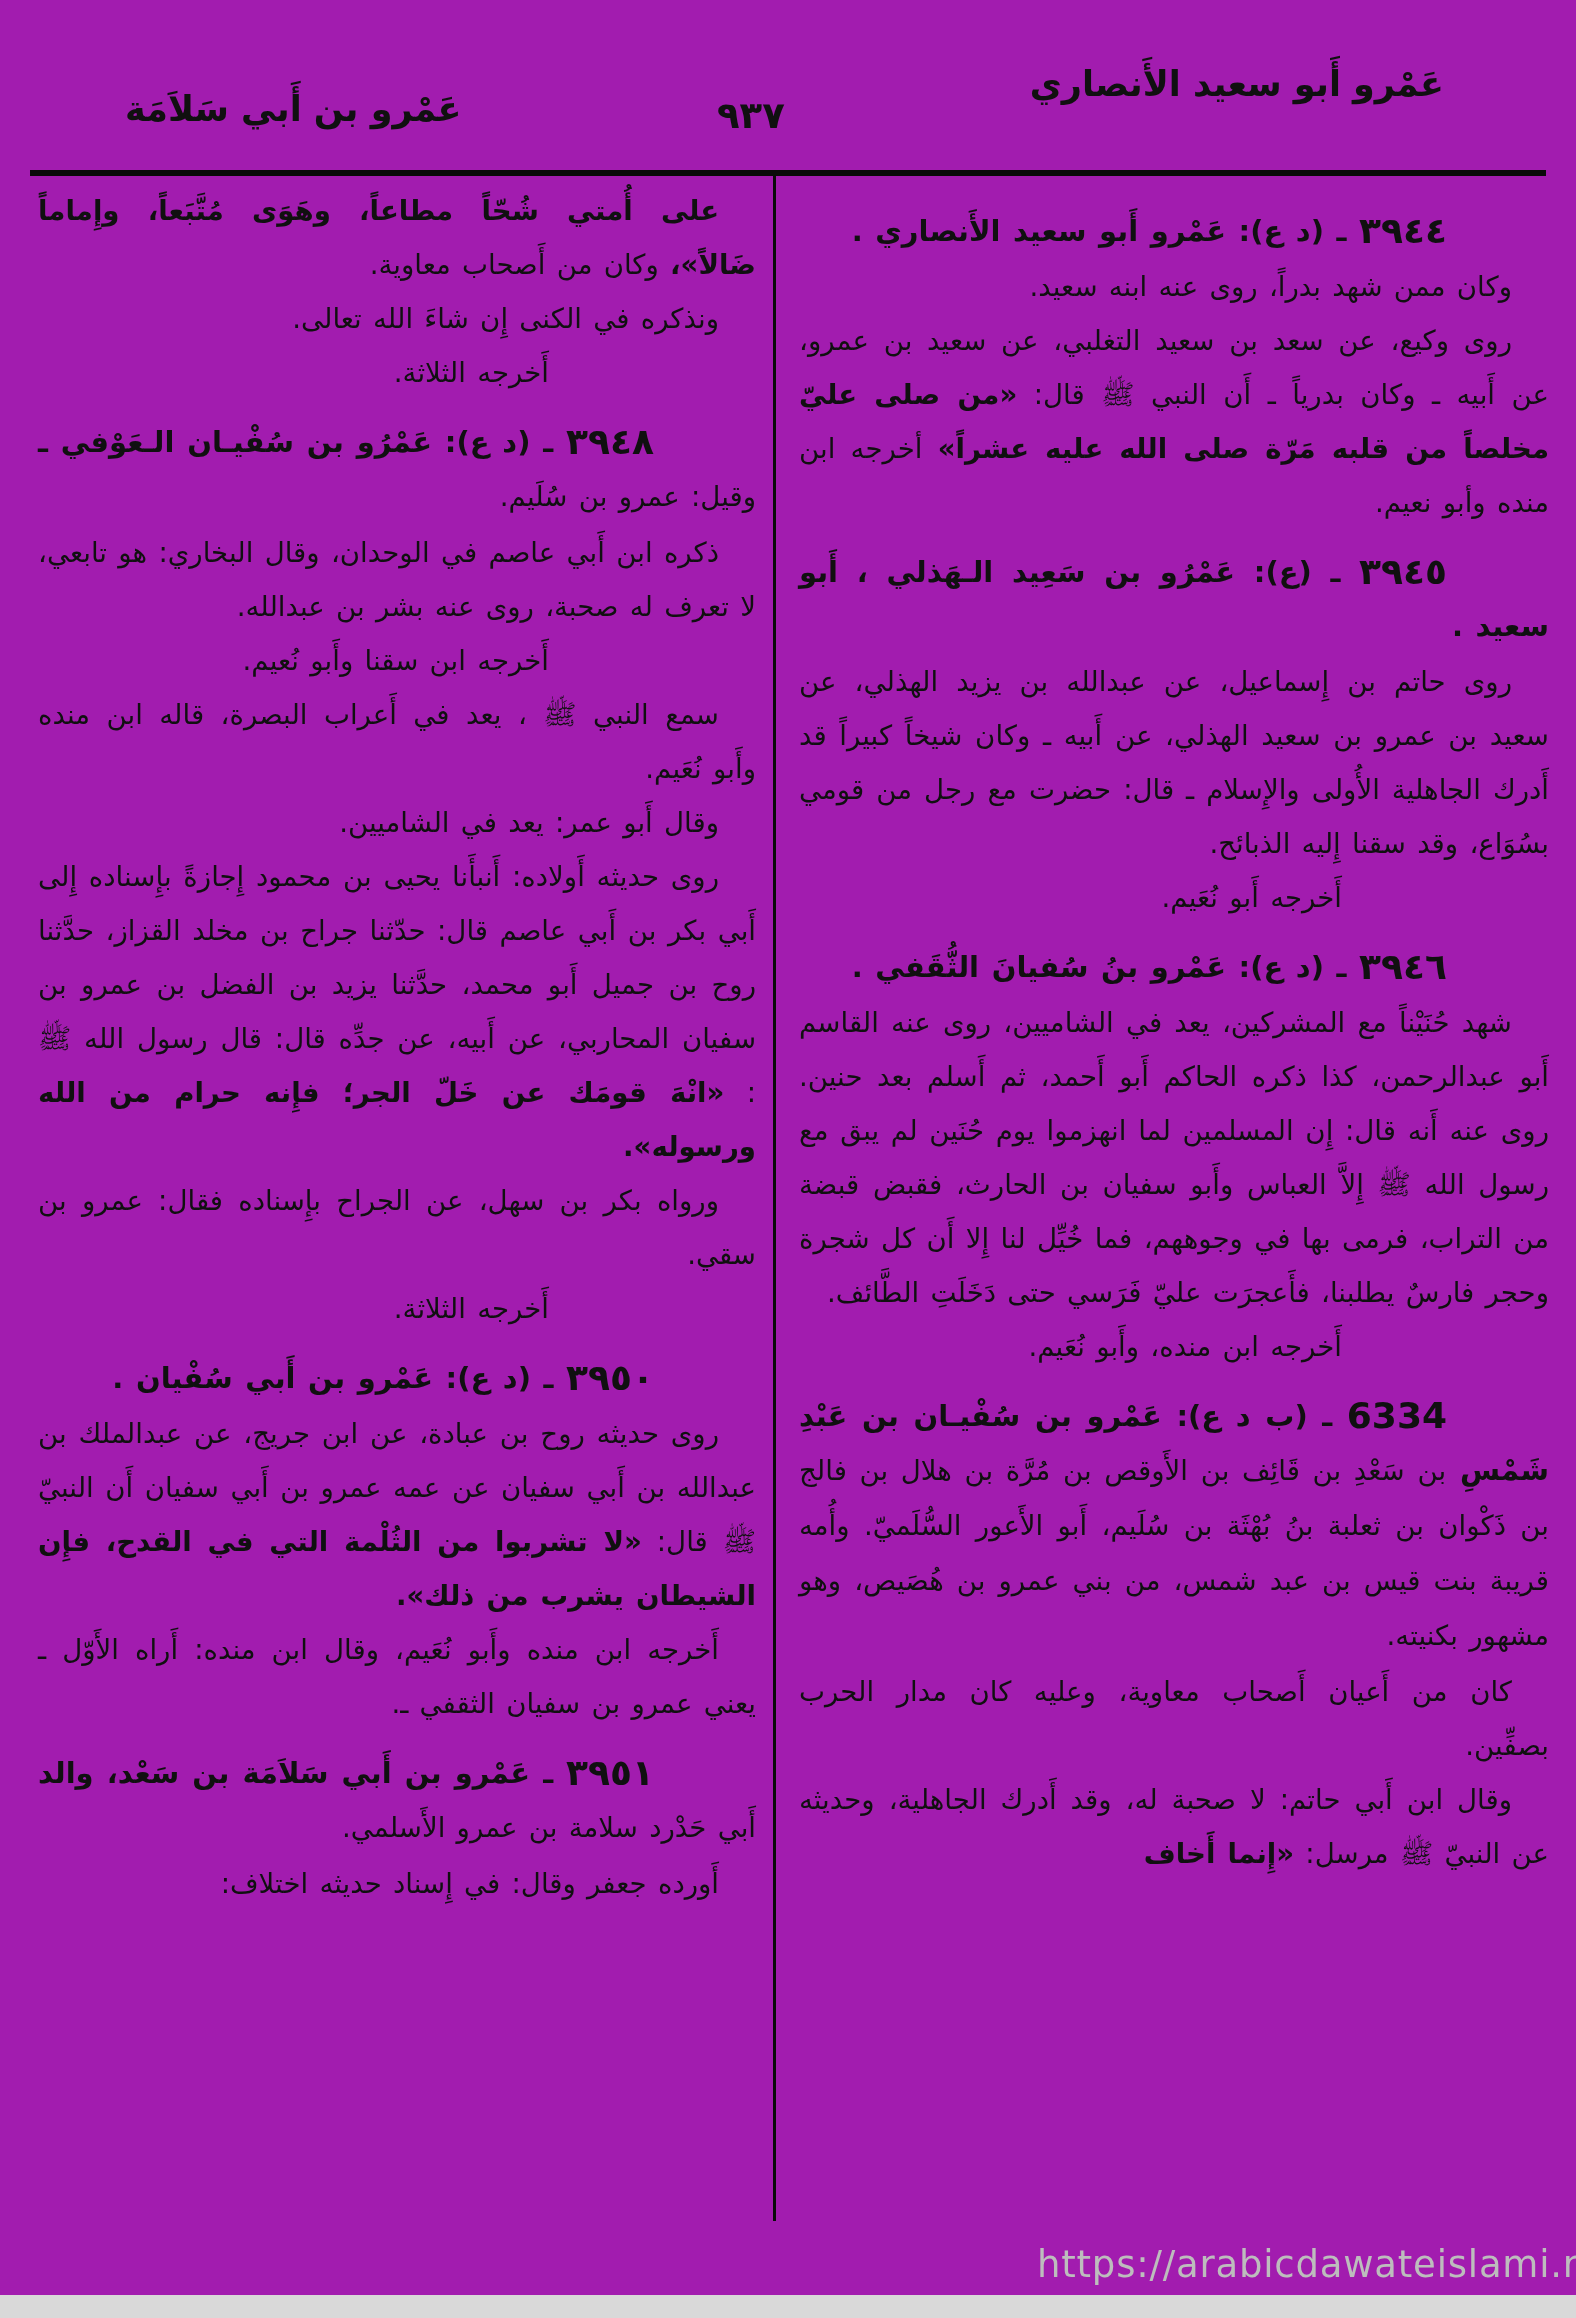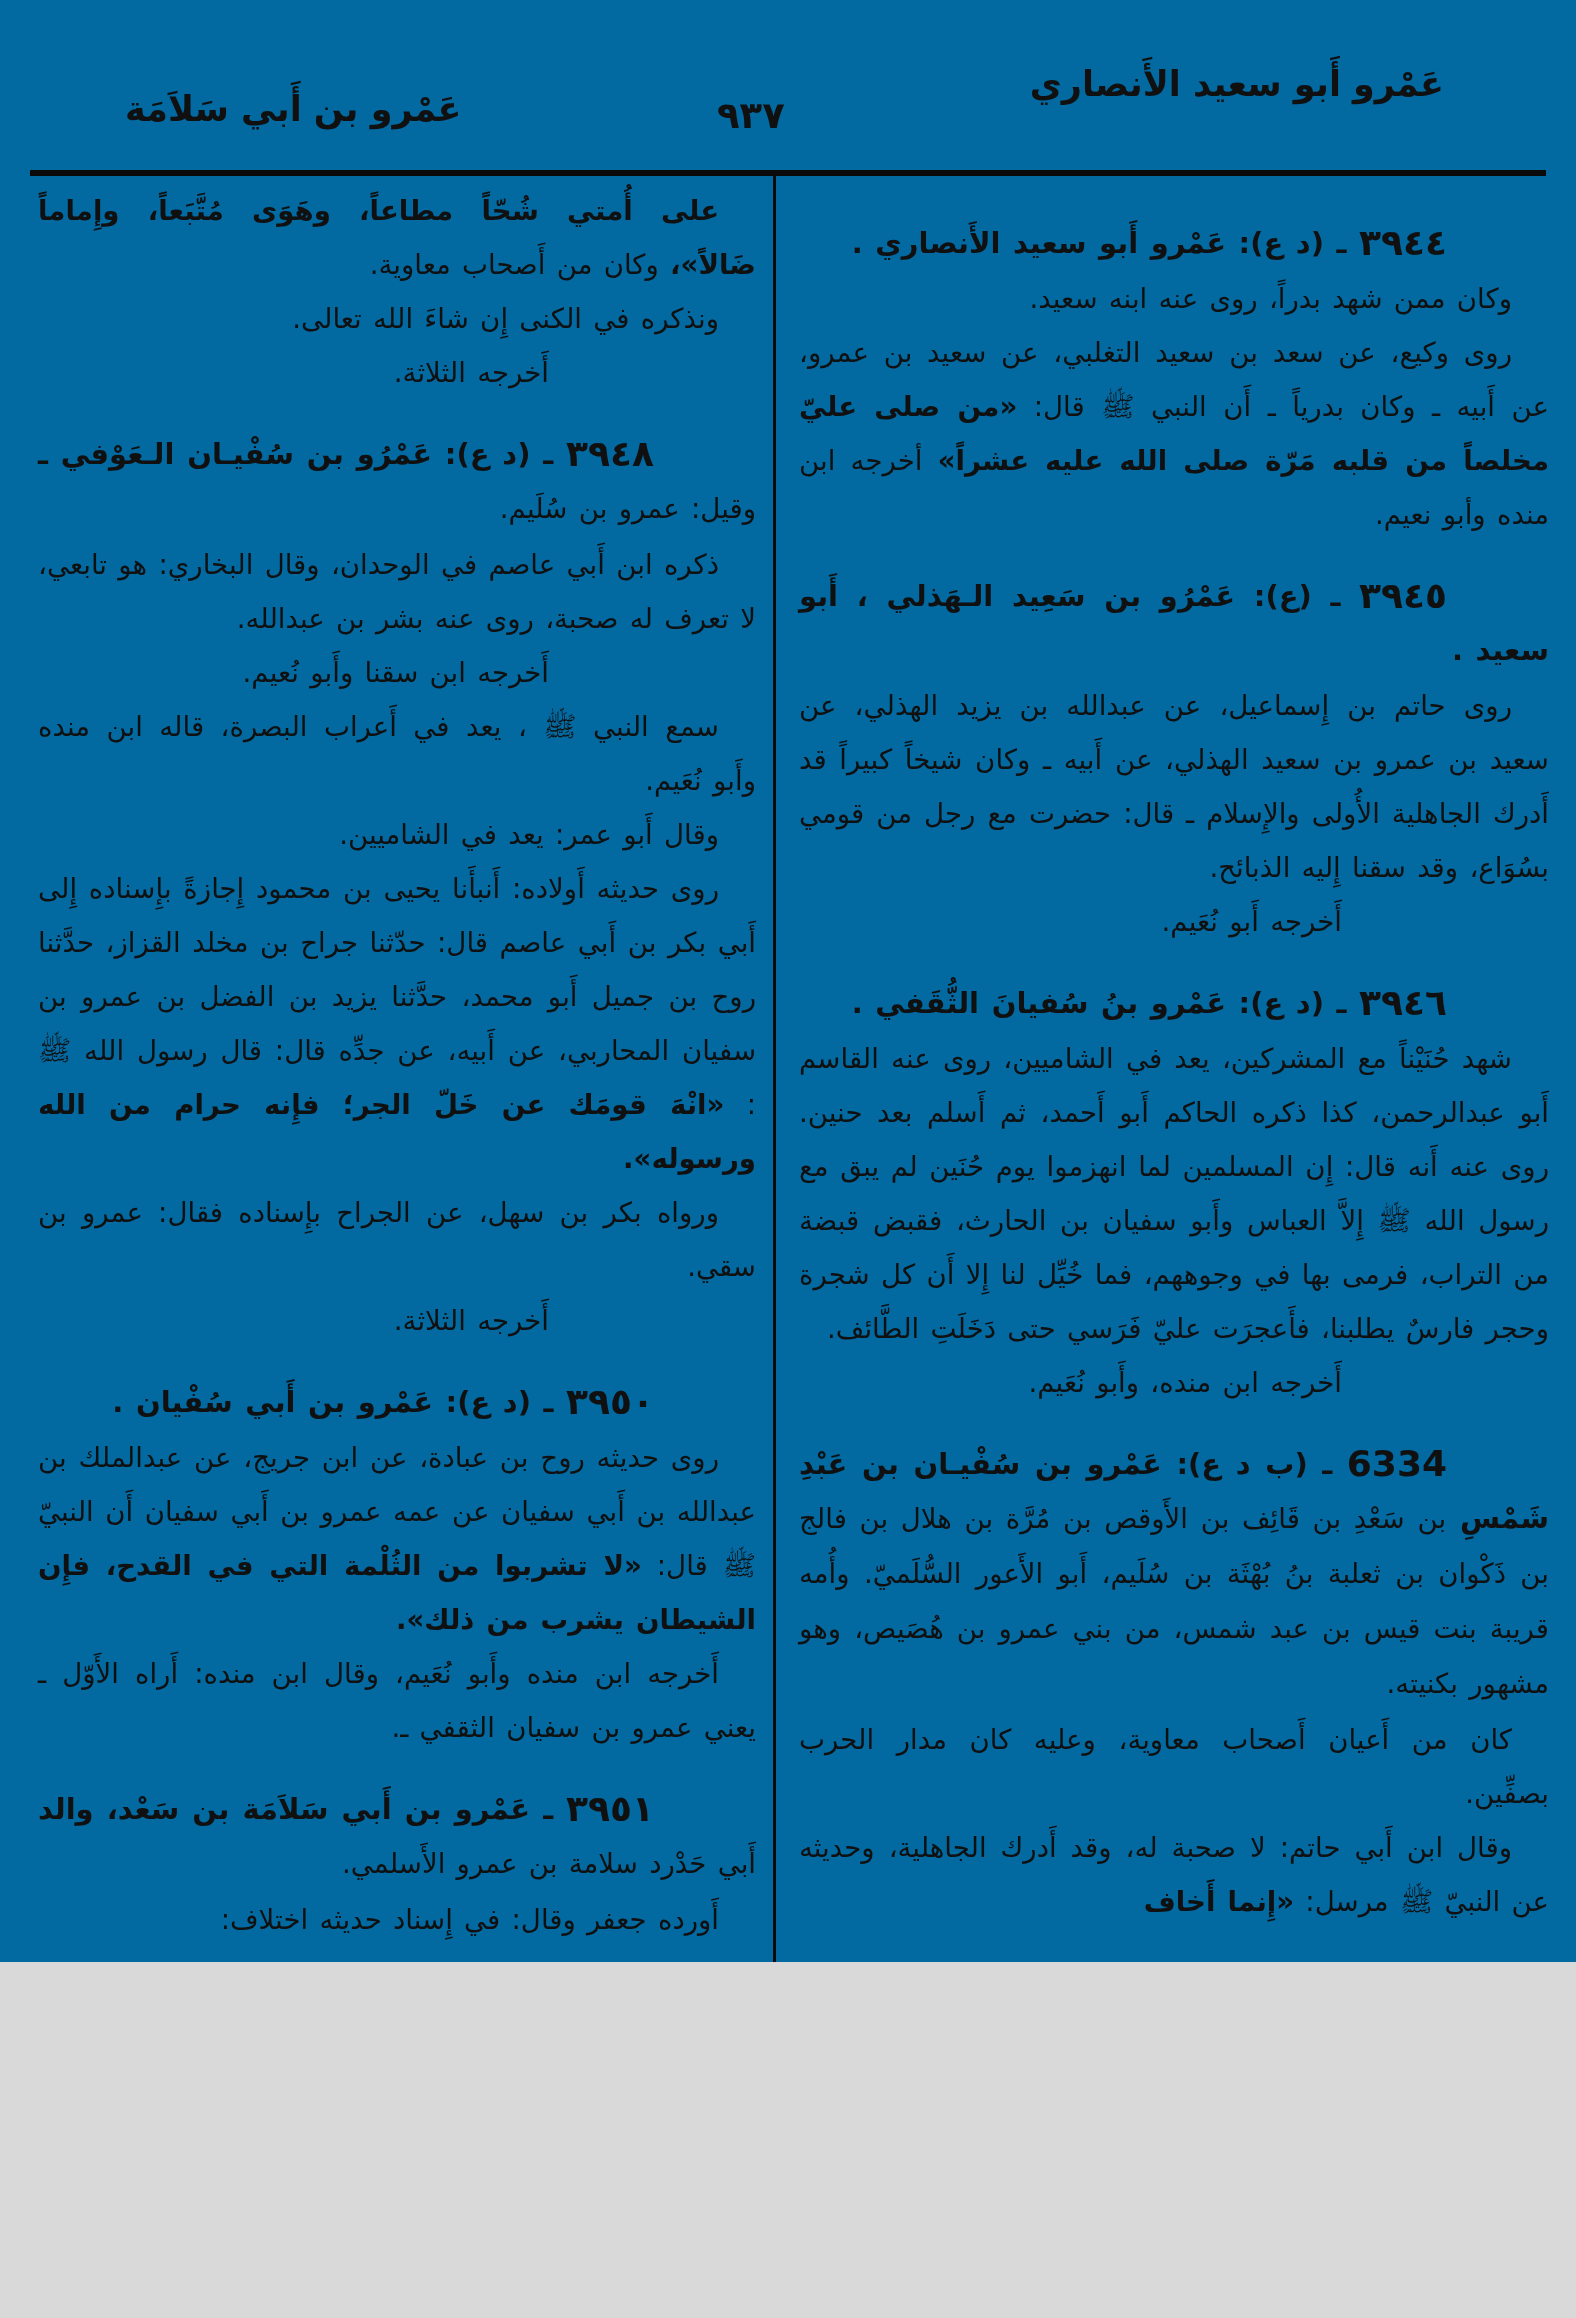--- a/index.html
+++ b/index.html
@@ -1,19 +1,19 @@
 <!DOCTYPE html>
 <html lang="ar" dir="rtl" style="font-size:13.4px"><head>
 <meta charset="utf-8">
 <style>
   html,body{margin:0;padding:0;background:#d9d9d9;}
   .page{
     position:relative;
-    width:1576px;height:1962px;
-    background:#0369a1;
+    width:1576px;height:2295px;
+    background:#a21caf;
     color:#101010;
     font-family:"DejaVu Sans",sans-serif;
     direction:rtl;
     overflow:hidden;
   }
   
   .htitle{position:absolute;font-weight:bold;font-size:35px;white-space:nowrap;}
   .htitle.hleft{left:125px;top:89px;}
   .htitle.hright{right:132px;top:64px;}
   .pagenum{position:absolute;left:717px;top:94px;font-size:37px;font-weight:bold;letter-spacing:3.3px;}
@@ -25,21 +25,21 @@
     text-align:justify;
     font-size:27.6px;
     line-height:54px;
     word-spacing:2.5px;
   }
   .col-right{right:27px;top:189px;width:750px;}
   .col-left{left:38px;top:184px;width:718px;}
   p{margin:0;padding:0;}
   .p{text-indent:37px;}
   .out{text-indent:207px;}
-  .head{font-weight:bold;font-size:29px;text-indent:102px;margin-top:27px;margin-bottom:1.7px;}
+  .head{font-weight:bold;font-size:29px;text-indent:102px;margin-top:15px;margin-bottom:1.7px;}
   .num{font-size:36px;letter-spacing:1.7px;vertical-align:-1.7px;}
   .b{font-weight:bold;}
   .n{font-weight:normal;font-size:27.6px;}
   
   .watermark{
     position:absolute;left:1037px;top:2243px;
     direction:ltr;
     font-size:37px;
     color:#bdbdbd;
     letter-spacing:0.8px;

